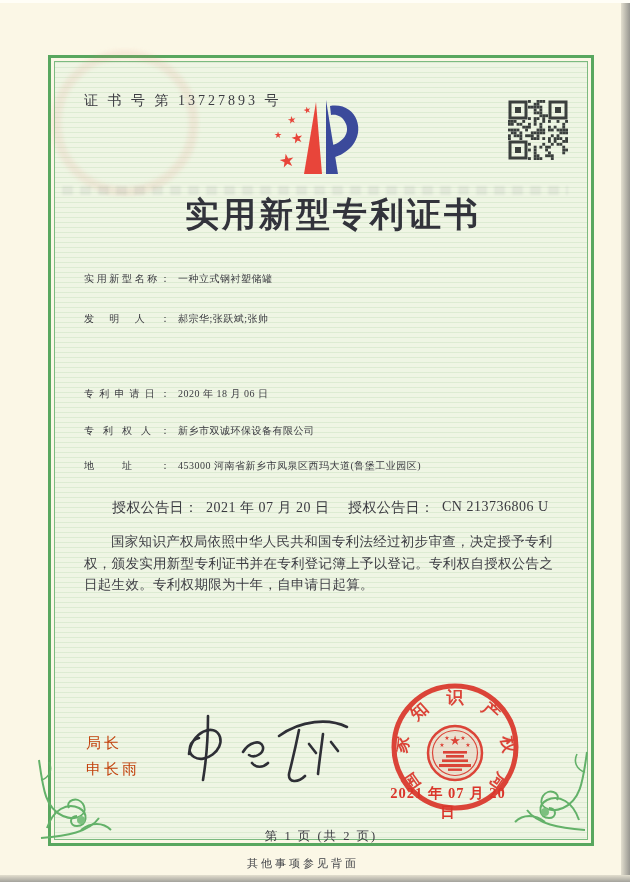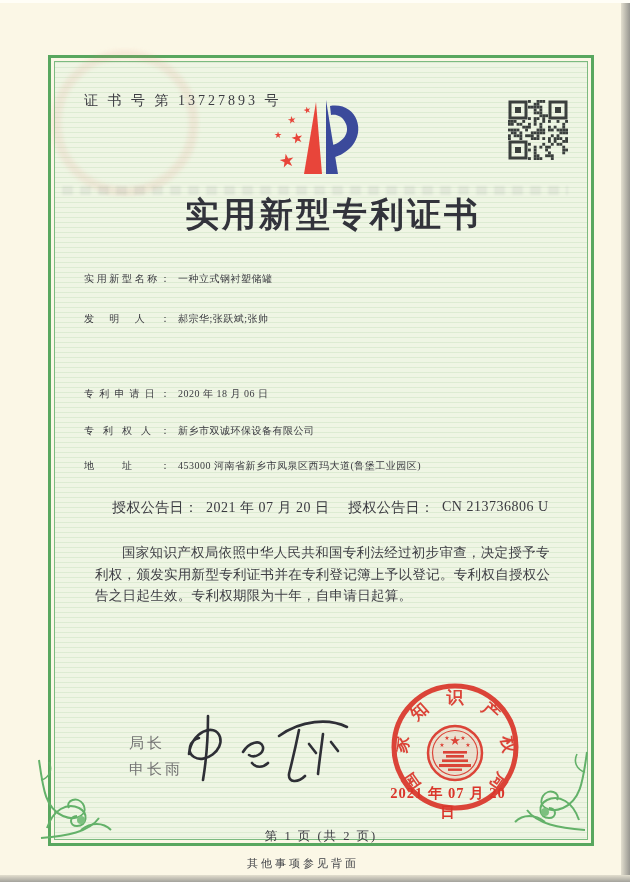--- a/index.html
+++ b/index.html
@@ -24,22 +24,22 @@
      background:repeating-linear-gradient(90deg, rgba(100,100,115,.16) 0 11px, rgba(0,0,0,0) 11px 18px);}
   .title{position:absolute;left:48px;top:192px;width:546px;text-align:center;font-size:34px;font-weight:bold;
      letter-spacing:3px;color:#32333b;padding-left:12px;}
   .frow{position:absolute;left:84px;width:480px;font-size:10px;color:#3a3a40;white-space:nowrap;}
   .flabel{display:inline-block;width:86px;text-align:justify;text-align-last:justify;vertical-align:top;}
   .fvalue{margin-left:8px;letter-spacing:.5px;}
   .frow2{position:absolute;left:84px;width:500px;font-size:14px;color:#3a3a40;white-space:nowrap;margin-left:28px;}
   .f2b{position:absolute;left:236px;top:0;}
   .bodytext{position:absolute;left:84px;top:531px;width:478px;font-size:13.5px;line-height:21.5px;
      color:#3e3e44;letter-spacing:.3px;}
-  .bodytext p{margin:11px;text-indent:2em;}
-  .officer{position:absolute;left:86px;top:730px;font-size:15px;letter-spacing:3px;color:#737373;line-height:26px;margin-left:43px;}
+  .bodytext p{margin:0;text-indent:2em;}
+  .officer{position:absolute;left:86px;top:730px;font-size:15px;letter-spacing:3px;color:#c2410c;line-height:26px;}
   .signature{position:absolute;left:163px;top:710px;width:196px;height:82px;}
   .seal{position:absolute;left:385px;top:677px;width:140px;height:140px;opacity:.92;}
   .seal-date{position:absolute;left:384px;top:784px;width:128px;text-align:center;font-size:14.5px;
      color:#da352a;letter-spacing:1px;font-weight:bold;z-index:5;}
   .page-number{position:absolute;left:48px;top:828px;width:546px;text-align:center;font-size:12.5px;
      letter-spacing:2px;color:#3a3a40;}
   .back-note{position:absolute;left:30px;top:856px;width:546px;text-align:center;font-size:11px;
      letter-spacing:3px;color:#3d3f44;}
   .ornament{position:absolute;width:96px;height:96px;}
   .orn-left{left:33px;top:750px;}

